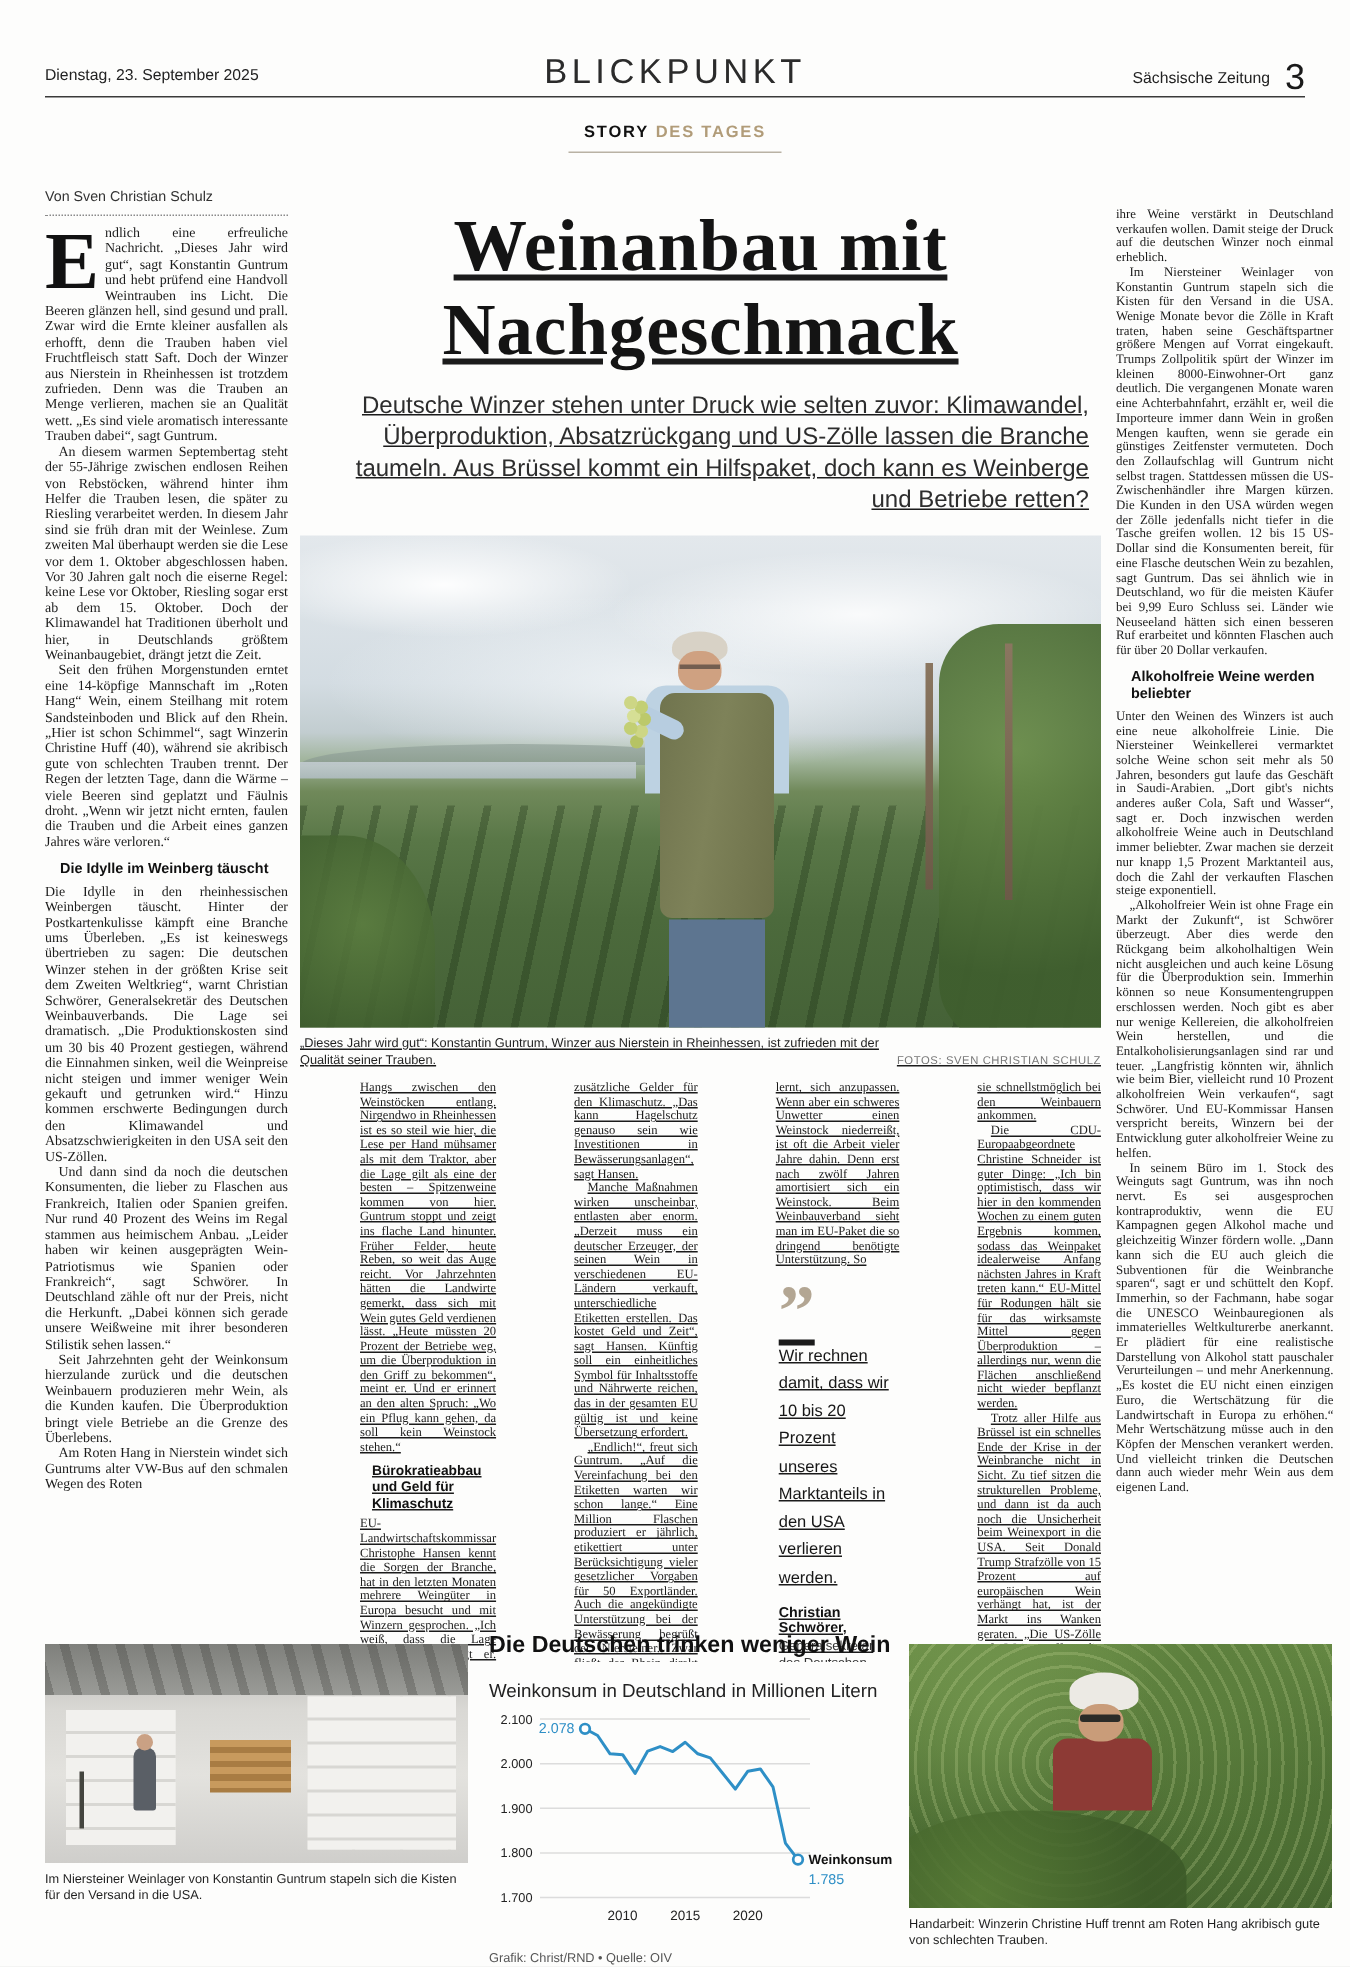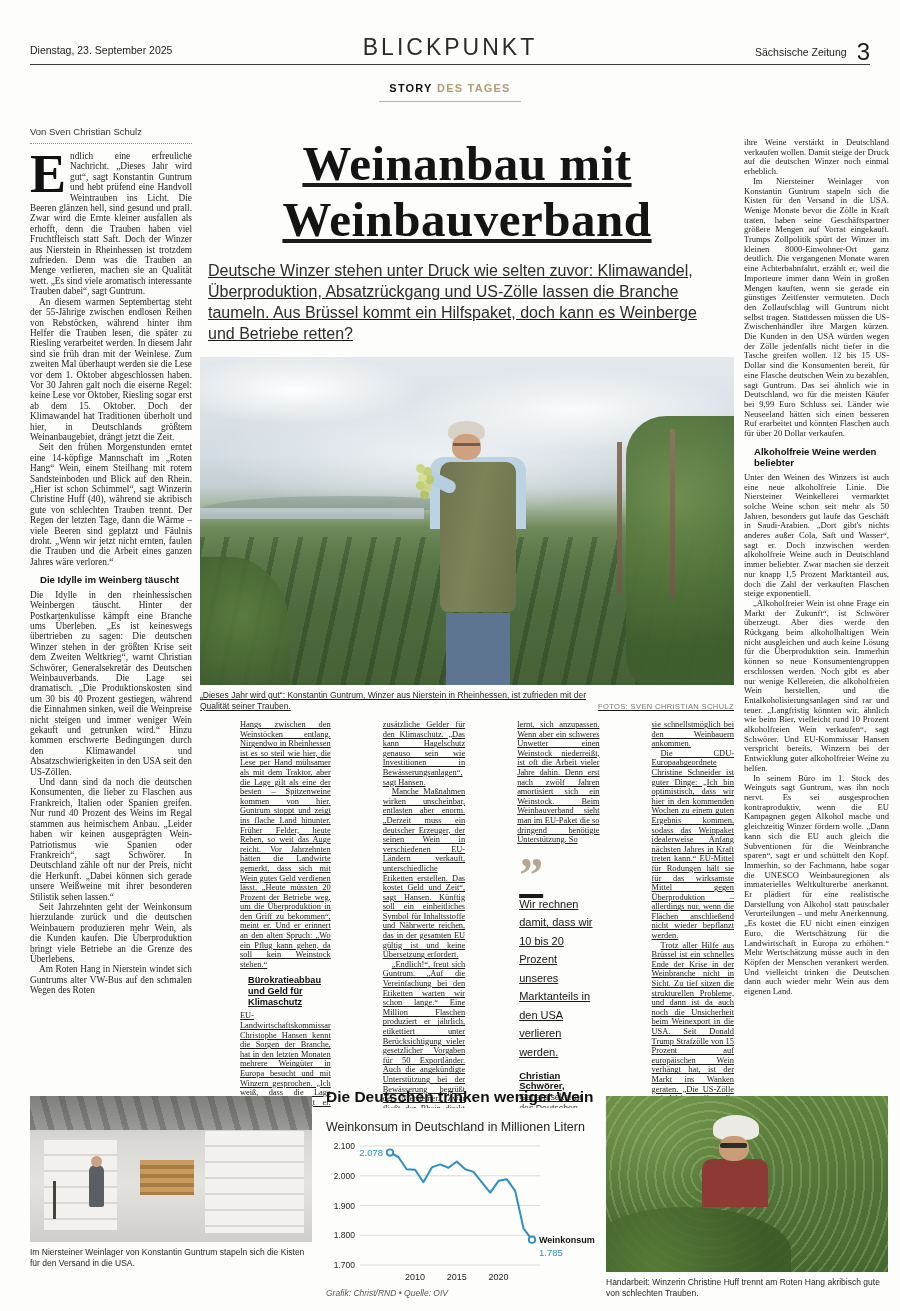--- a/index.html
+++ b/index.html
@@ -23,21 +23,21 @@
   .cont-indent .para{text-indent:9px;}
   .col-subhead{font-family:"Liberation Sans",sans-serif;font-weight:700;font-size:9.6px;line-height:11.5px;margin:7px 0 4px 10px;color:#111;text-align:left;}
   
   .lead-col{position:absolute;left:30px;top:126px;width:162px;height:958px;overflow:hidden;}
   .byline{font-size:9.5px;line-height:12px;color:#333;border-bottom:1px dotted #8a8a8a;padding-bottom:5px;margin-bottom:7px;}
   .lead-body{font-size:9.3px;line-height:10.4px;}
   .dropcap{float:left;font-size:54px;line-height:43px;font-weight:700;margin:2px 4px 0 0;color:#111;}
   
   .center{position:absolute;left:200px;top:136px;width:534px;text-decoration:underline;}
   .headline{font-family:"Liberation Serif","DejaVu Serif",serif;font-weight:700;font-size:49px;line-height:56px;text-align:center;margin:0;color:#141414;letter-spacing:.5px;}
-  .standfirst{font-size:16px;line-height:21px;text-align:left;color:#2d2d2d;margin:12px auto 0;width:97%;}
+  .standfirst{font-size:16px;line-height:21px;text-align:right;color:#2d2d2d;margin:12px auto 0;width:97%;}
   figure{margin:0;}
   .caption-row{display:flex;justify-content:space-between;align-items:flex-end;margin-top:5px;gap:4px;}
   .caption{font-size:8.5px;line-height:10.5px;color:#1f1f1f;}
   .credit{font-size:7.5px;letter-spacing:.4px;color:#777;white-space:nowrap;}
   .cols{margin-top:9px;display:flex;gap:12px;height:388px;overflow:hidden;}
   .col{flex:1;font-size:8.4px;line-height:9.6px;margin-left:40px;}
   .col .col-subhead{font-size:9.2px;line-height:11px;margin:6px 0 3px 8px;}
   
   .pullquote{margin:12px 2px 10px 2px;font-family:"Liberation Sans",sans-serif;text-align:left;}
   .q-mark{font-family:"Liberation Serif",serif;font-weight:700;font-size:48px;line-height:36px;height:32px;color:#b3a693;}
@@ -92,21 +92,21 @@
   .vy-glasses{position:absolute;left:40.6%;top:26.5%;width:27px;height:5px;background:#2b2b28;border-radius:2px;}
   .vy-shirt{position:absolute;left:34%;top:36%;width:66px;height:48px;border-radius:10px 10px 0 0;background:#8d3a35;}
   .vy-fg{position:absolute;left:-12px;bottom:-16px;width:70%;height:46%;background:radial-gradient(circle at 30% 70%,#587c36,#3c5a28 75%);border-radius:50% 60% 20% 20%;opacity:.9;}
   .cap-wh{position:absolute;left:30px;top:1247px;width:282px;margin:0;}
   .cap-vy{position:absolute;left:606px;top:1277px;width:282px;margin:0;}
   
   .chart-block{position:absolute;left:326px;top:1088px;width:276px;}
   .chart-title{font-size:15.5px;font-weight:700;margin:0;color:#111;}
   .chart-subtitle{font-size:12.5px;color:#222;margin-top:14px;}
   #wine-chart{margin-top:4px;display:block;font-family:"Liberation Sans",sans-serif;}
-  .chart-source{font-size:8.5px;color:#555;margin-top:0;font-style:italic;}
+  .chart-source{font-size:8.5px;color:#555;margin-top:12px;}
 </style>
 </head>
 <body>
 
 <div class="page">
 
   <div class="m-date" data-bind="masthead.date">Dienstag, 23. September 2025</div>
   <div class="m-section" data-bind="masthead.section">BLICKPUNKT</div>
   <div class="m-right">
     <span class="m-paper" data-bind="masthead.paper">Sächsische Zeitung</span>
@@ -132,21 +132,21 @@
       <div data-bind-list="article.lead.paragraphs2">
           <p class="para">Die Idylle in den rheinhessischen Weinbergen täuscht. Hinter der Postkartenkulisse kämpft eine Branche ums Überleben. „Es ist keineswegs übertrieben zu sagen: Die deutschen Winzer stehen in der größten Krise seit dem Zweiten Weltkrieg“, warnt Christian Schwörer, Generalsekretär des Deutschen Weinbauverbands. Die Lage sei dramatisch. „Die Produktionskosten sind um 30 bis 40 Prozent gestiegen, während die Einnahmen sinken, weil die Weinpreise nicht steigen und immer weniger Wein gekauft und getrunken wird.“ Hinzu kommen erschwerte Bedingungen durch den Klimawandel und Absatzschwierigkeiten in den USA seit den US-Zöllen.</p>
           <p class="para">Und dann sind da noch die deutschen Konsumenten, die lieber zu Flaschen aus Frankreich, Italien oder Spanien greifen. Nur rund 40 Prozent des Weins im Regal stammen aus heimischem Anbau. „Leider haben wir keinen ausgeprägten Wein-Patriotismus wie Spanien oder Frankreich“, sagt Schwörer. In Deutschland zähle oft nur der Preis, nicht die Herkunft. „Dabei können sich gerade unsere Weißweine mit ihrer besonderen Stilistik sehen lassen.“</p>
           <p class="para">Seit Jahrzehnten geht der Weinkonsum hierzulande zurück und die deutschen Weinbauern produzieren mehr Wein, als die Kunden kaufen. Die Überproduktion bringt viele Betriebe an die Grenze des Überlebens.</p>
           <p class="para">Am Roten Hang in Nierstein windet sich Guntrums alter VW-Bus auf den schmalen Wegen des Roten</p>
         </div>
     </div>
   </aside>
 
   <section class="center">
-    <h1 class="headline"><span data-bind="article.headline_line1">Weinanbau mit</span><br><span data-bind="article.headline_line2">Weinbauverband</span></h1>
+    <h1 class="headline"><span data-bind="article.headline_line1">Weinanbau mit</span><br><span data-bind="article.headline_line2">Nachgeschmack</span></h1>
     <p class="standfirst" data-bind="article.standfirst">Deutsche Winzer stehen unter Druck wie selten zuvor: Klimawandel, Überproduktion, Absatzrückgang und US-Zölle lassen die Branche taumeln. Aus Brüssel kommt ein Hilfspaket, doch kann es Weinberge und Betriebe retten?</p>
 
     <figure class="photo-main">
       <div class="pm-clouds"></div>
       <div class="pm-hills"></div>
       <div class="pm-river"></div>
       <div class="pm-rows"></div>
       <div class="pm-foliage-l"></div>
       <div class="pm-foliage-r"></div>
       <div class="pm-post1"></div>

